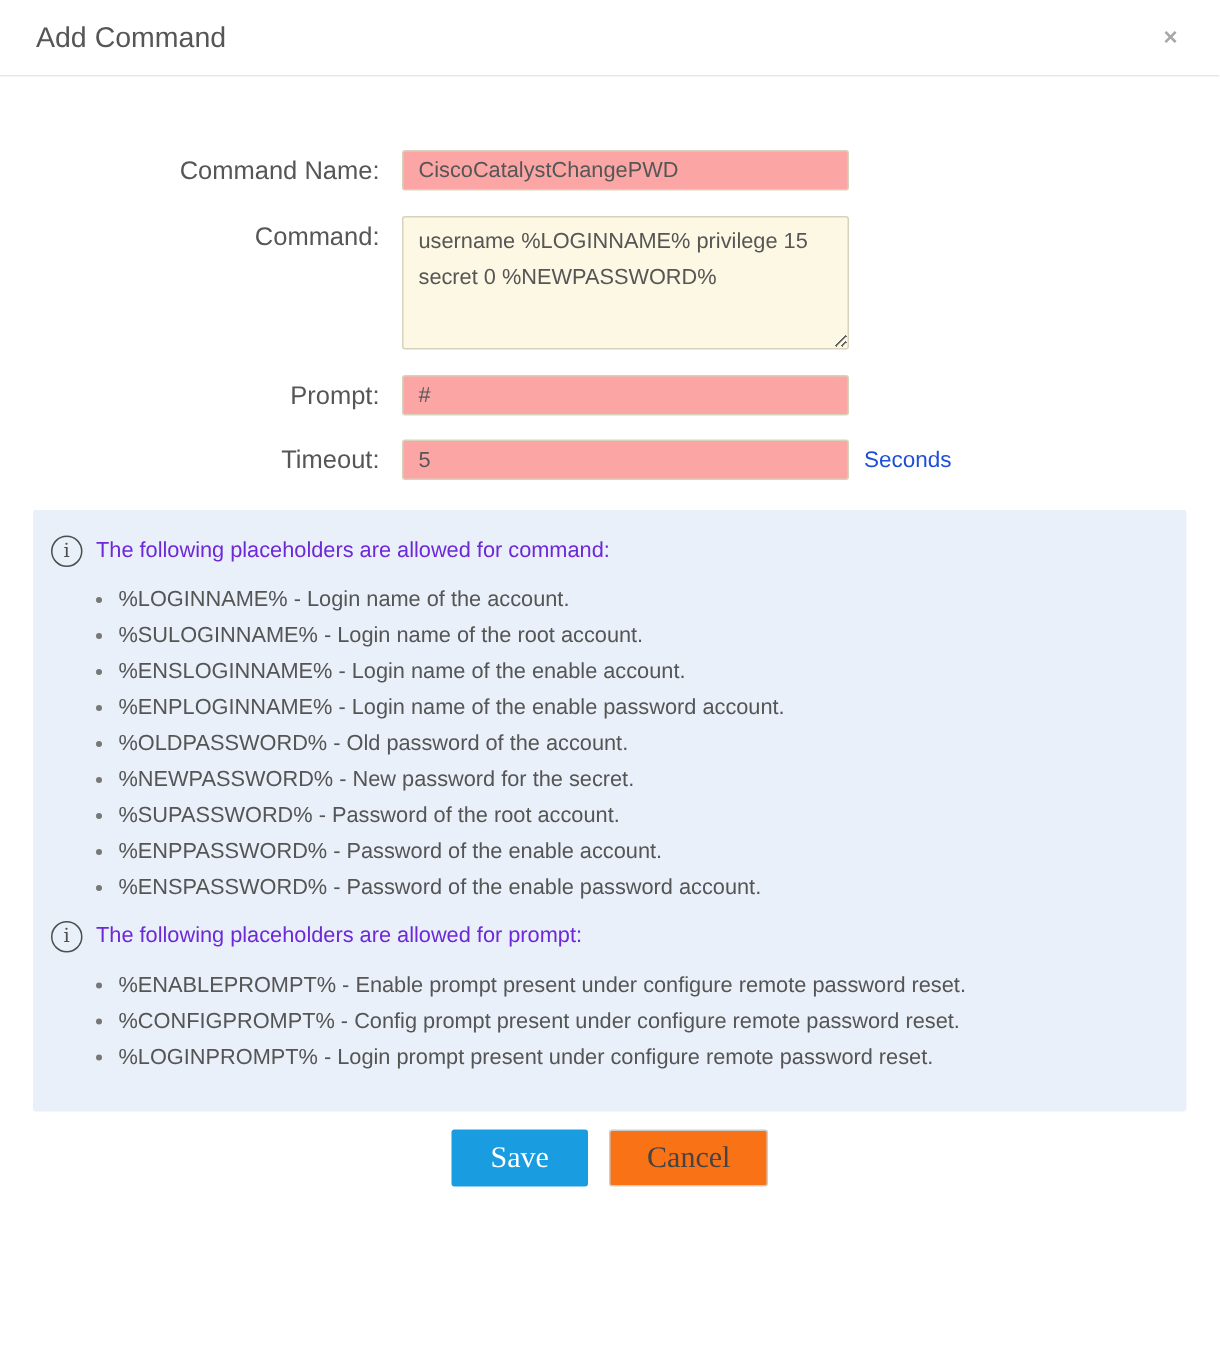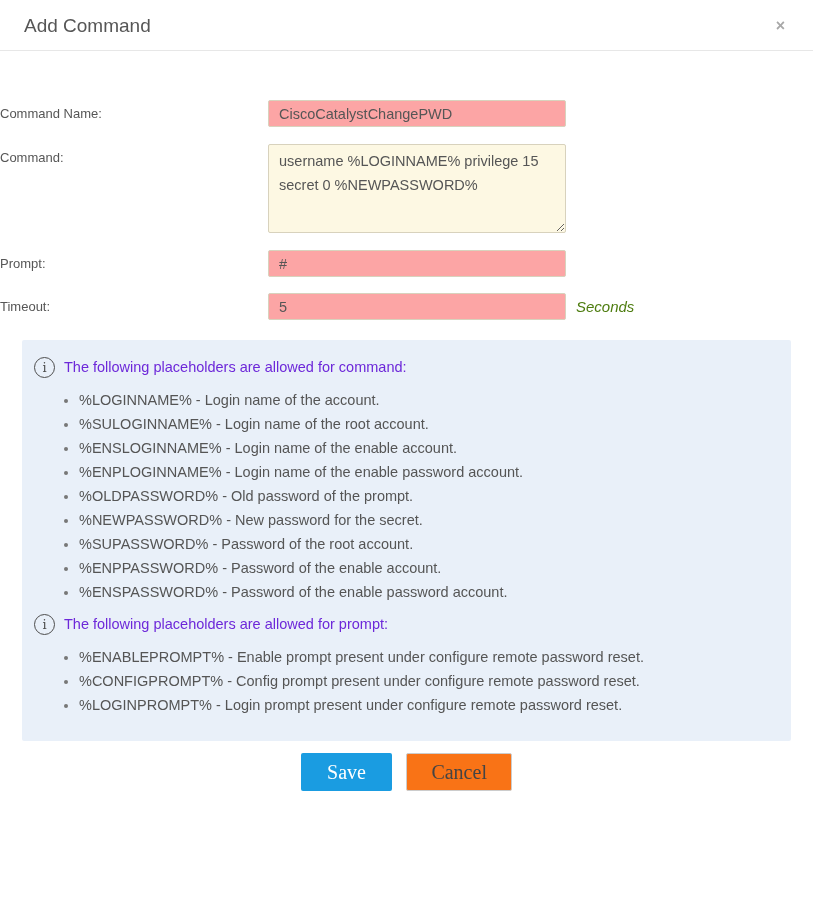--- a/index.html
+++ b/index.html
@@ -9,31 +9,31 @@
   
   .modal-header { display:flex; justify-content:space-between; align-items:center;
     padding:15px 24px 13px 24px; border-bottom:1px solid #e7e7e7; }
   .modal-title { font-size:19px; font-weight:400; color:#565656; }
   .close-btn { color:#a8a8a8; font-size:16px; font-weight:700; cursor:pointer;
     line-height:1; padding:2px 4px; }
 
   
   .form-area { padding-top:49px; }
   .form-row { display:flex; margin-bottom:17px; }
-  .form-row .field-label { width:268px; text-align:left; padding-right:15px;
-    font-size:13px; color:#565656; padding-top:5px; line-height:17px; }
+  .form-row .field-label { width:268px; text-align:right; padding-right:15px;
+    font-size:17px; color:#565656; padding-top:5px; line-height:17px; }
   .text-input { width:298px; height:27px; background:#fca5a5;
     border:1px solid #d8d2bd; border-radius:2px; padding:0 10px;
     font-size:14.5px; color:#565656; font-family:inherit; outline:none; }
   .text-area { width:298px; background:#fdf8e3; border:1px solid #d8d2bd;
     border-radius:2px; padding:4px 10px; font-size:14.5px; color:#565656;
     font-family:inherit; line-height:24px; resize:both; outline:none; }
   .text-area.cmd { height:89px; }
   .text-area.desc { height:95px; background:#ffffff; border-color:#cccccc; }
-  .suffix-label { font-style:italic; font-size:15px; color:#4d7c0f;
+  .suffix-label { font-size:15px; color:#1d4ed8;
     margin-left:10px; align-self:center;text-align:center; }
   .row-prompt { margin-bottom:16px; }
   .row-timeout { margin-bottom:20px; }
   .row-desc { margin-bottom:16px; }
 
   
   .info-panel { margin:0 22px; background:#e9f0f9; padding:16px 18px 24px 12px;
     font-size:14.5px; color:#555555; border-radius:2px; }
   .info-section { margin-bottom:9px; }
   .info-section:last-child { margin-bottom:0; }
@@ -96,21 +96,21 @@
     <div class="info-section">
       <div class="info-heading-row">
         <span class="info-icon">i</span>
         <span class="info-heading">The following placeholders are allowed for command:</span>
       </div>
       <ul class="info-list">
         <li>%LOGINNAME% - Login name of the account.</li>
         <li>%SULOGINNAME% - Login name of the root account.</li>
         <li>%ENSLOGINNAME% - Login name of the enable account.</li>
         <li>%ENPLOGINNAME% - Login name of the enable password account.</li>
-        <li>%OLDPASSWORD% - Old password of the prompt.</li>
+        <li>%OLDPASSWORD% - Old password of the account.</li>
         <li>%NEWPASSWORD% - New password for the secret.</li>
         <li>%SUPASSWORD% - Password of the root account.</li>
         <li>%ENPPASSWORD% - Password of the enable account.</li>
         <li>%ENSPASSWORD% - Password of the enable password account.</li>
       </ul>
     </div>
 
     <div class="info-section">
       <div class="info-heading-row">
         <span class="info-icon">i</span>

